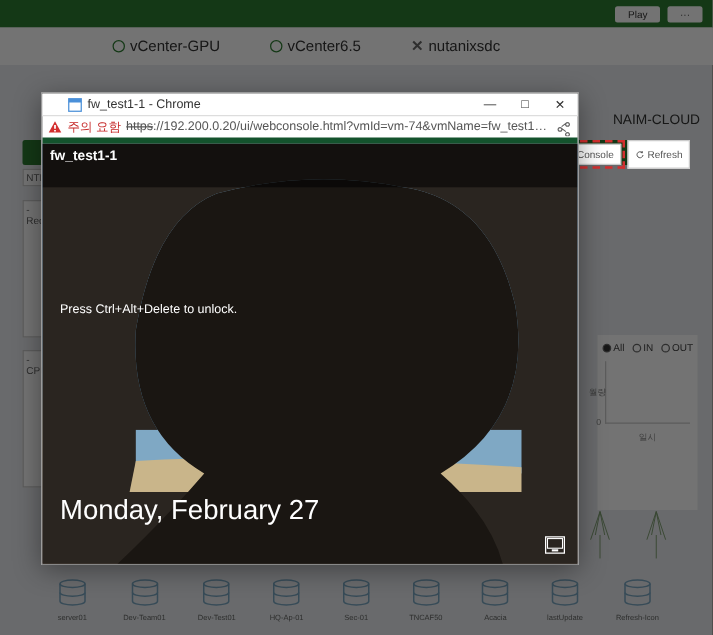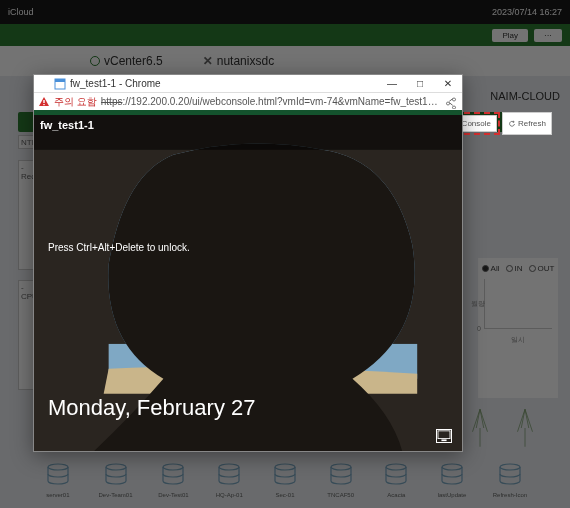--- a/index.html
+++ b/index.html
@@ -11,21 +11,21 @@
   .bg-topbar { height: 24px; background: #1a1a1a; display: flex; align-items: center; padding: 0 8px; color: #fff; font-size: 9px; justify-content: space-between; }
   .bg-greenbar { height: 22px; background: #2e7d32; display: flex; align-items: center; justify-content: flex-end; padding: 0 8px; gap: 6px; }
   .bg-btn-sm { background: #fff; border-radius: 2px; padding: 2px 10px; font-size: 8px; color: #333; }
   .bg-tabs { display: flex; gap: 40px; padding: 8px 90px; background: #fff; font-size: 12px; color: #333; }
   .bg-tab { display: flex; align-items: center; gap: 4px; }
   .bg-tab-icon { width: 10px; height: 10px; border-radius: 50%; border: 1.5px solid #2e7d32; }
   .bg-cross { color: #666; font-weight: bold; }
   .bg-right-label { position: absolute; right: 10px; top: 90px; font-size: 11px; color: #333; }
   .bg-panel-bar { position: absolute; top: 112px; left: 18px; right: 18px; height: 20px; background: #2e7d32; border-radius: 2px; }
   .bg-sidecard { position: absolute; left: 18px; width: 20px; background: #fff; border: 1px solid #ccc; font-size: 8px; color: #666; padding: 2px; }
-  .bg-rightcard { position: absolute; right: 12px; width: 80px; top: 258px; height: 140px; background: #fff; }
+  .bg-rightcard { position: absolute; right: 12px; width: 80px; top: 268px; height: 140px; background: #fff; }
   .bg-radios { font-size: 8px; color: #444; display: flex; gap: 6px; justify-content: center; padding-top: 6px; }
   .bg-radio { display: flex; align-items: center; gap: 2px; }
   .bg-radio-dot { width: 7px; height: 7px; border: 1px solid #666; border-radius: 50%; display: inline-block; }
   .bg-radio-dot.sel { background: #333; }
   .bg-axis { border-left: 1px solid #ccc; border-bottom: 1px solid #ccc; height: 50px; margin: 6px; position: relative; }
   .bg-axis-label { position: absolute; font-size: 7px; color: #888; }
 
   .bg-dbrow { position: absolute; bottom: 10px; left: 0; right: 0; display: flex; justify-content: space-around; padding: 0 30px; }
   .bg-db { display: flex; flex-direction: column; align-items: center; gap: 2px; }
   .bg-db-icon { width: 30px; height: 30px; }
@@ -68,29 +68,29 @@
   .bg-act-btn { background: #fff; font-size: 8px; padding: 3px 5px; color: #555; display: flex; align-items: center; gap: 2px; border: 1px solid #ccc; }
   .highlight-box { border: 2px dashed #d32f2f; padding: 1px; z-index: 8; }
   .bg-act-prefix { background: #fff; font-size: 8px; padding: 3px 5px; color: #555; border: 1px solid #ccc; }
 
   .cyl { fill: none; stroke: #7aa6c2; stroke-width: 1.2; }
 </style>
 </head>
 <body>
 
 <div class="bg-dash">
-  <div class="bg-topbar">
-    <span>iCloud</span>
-    <span>2023/07/14 16:27</span>
-  </div>
   <div class="bg-greenbar">
     <span class="bg-btn-sm">Play</span>
     <span class="bg-btn-sm">···</span>
   </div>
   <div class="bg-tabs">
+    <div class="bg-tab">
+      <span class="bg-tab-icon"></span>
+      <span>vCenter-GPU</span>
+    </div>
     <div class="bg-tab">
       <span class="bg-tab-icon"></span>
       <span>vCenter6.5</span>
     </div>
     <div class="bg-tab">
       <span class="bg-cross">✕</span>
       <span>nutanixsdc</span>
     </div>
   </div>
   <div class="bg-right-label">NAIM-CLOUD</div>

